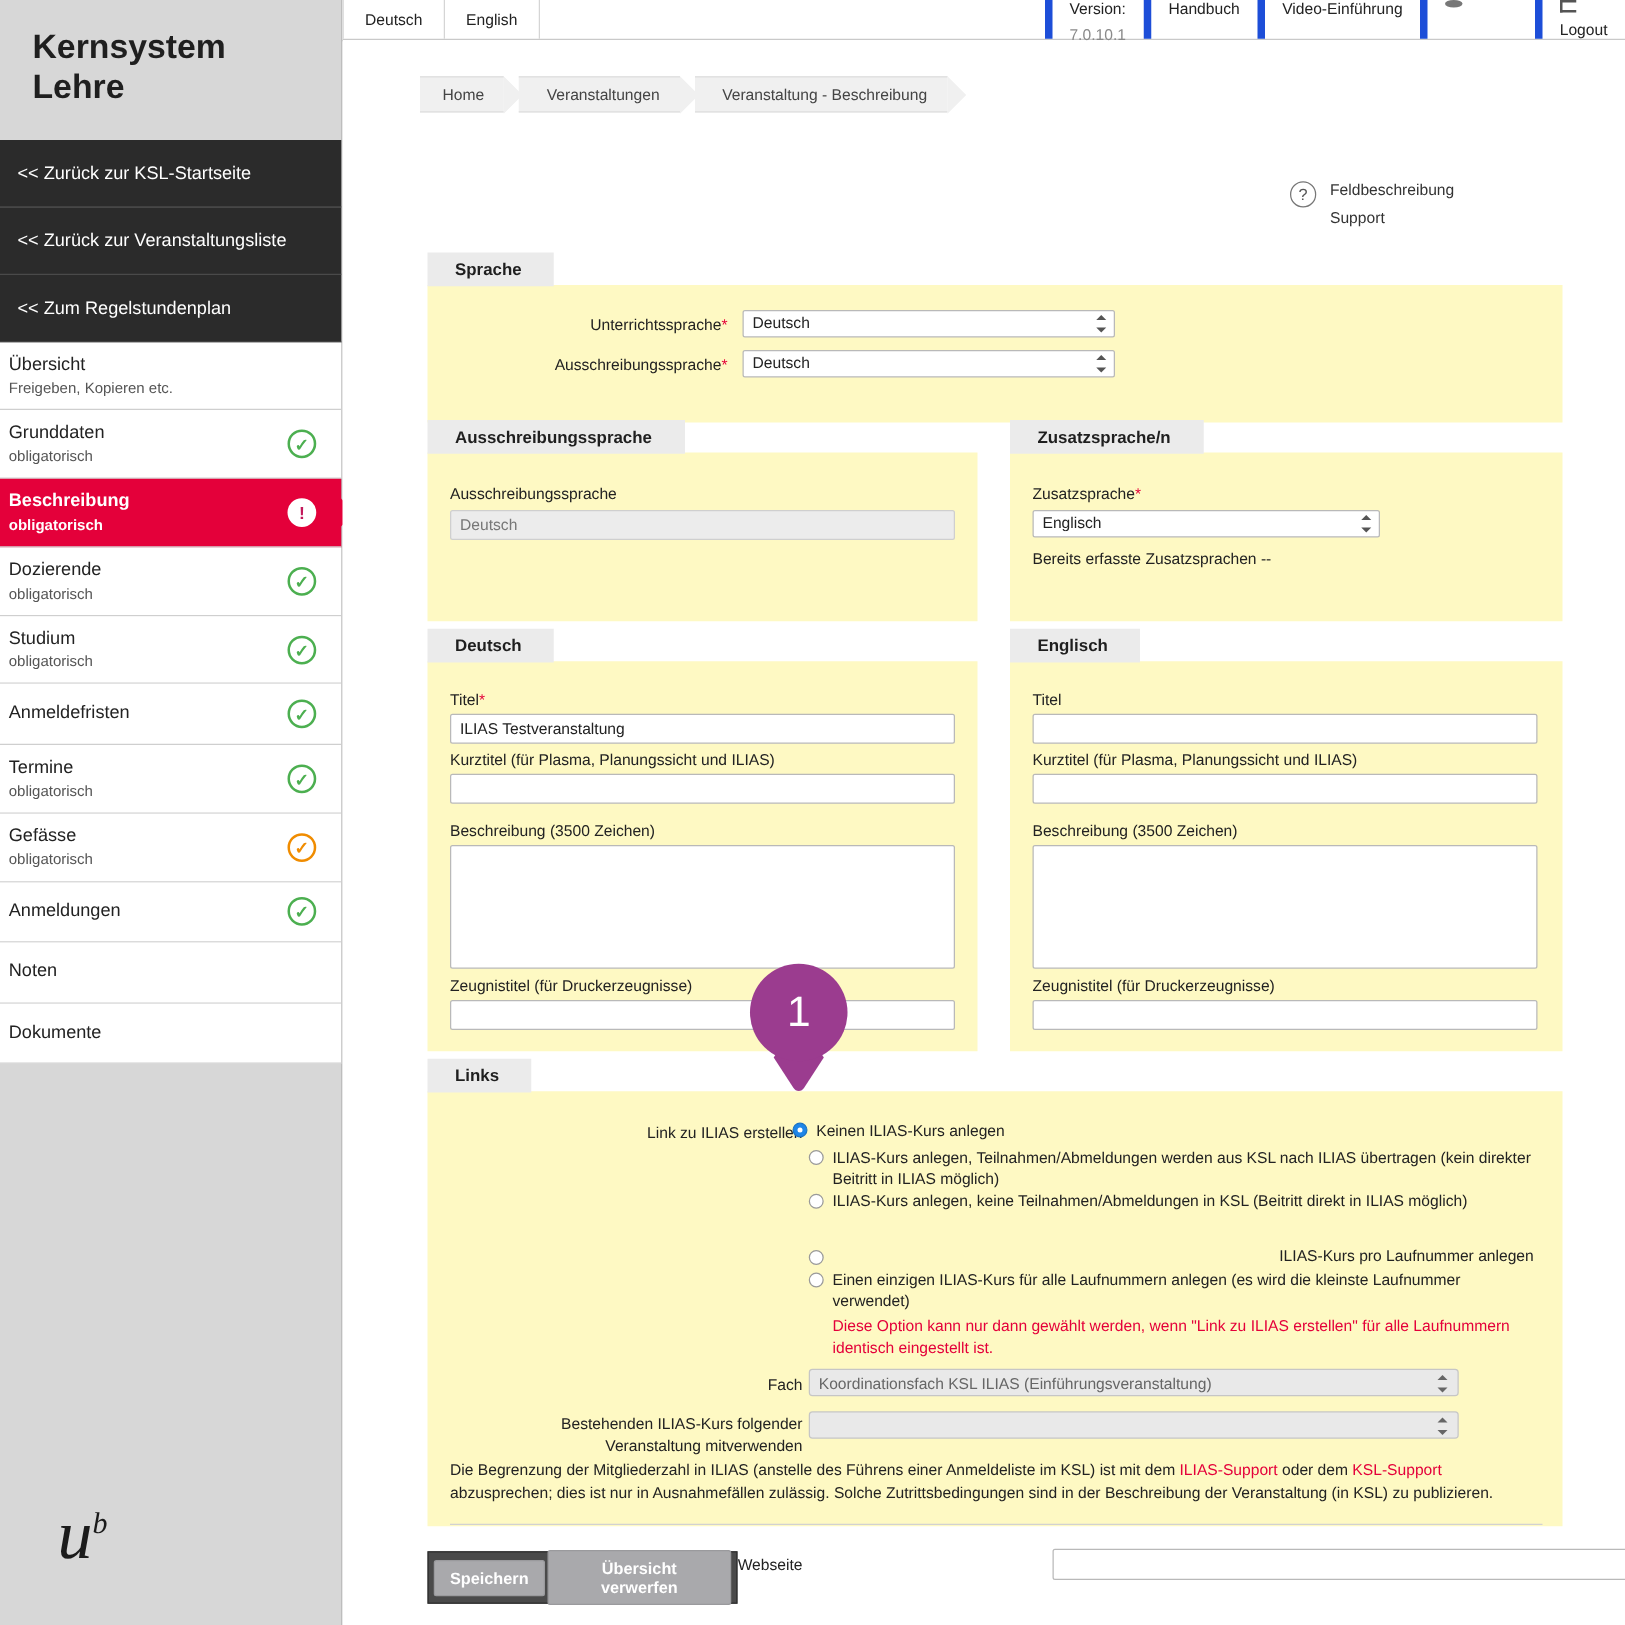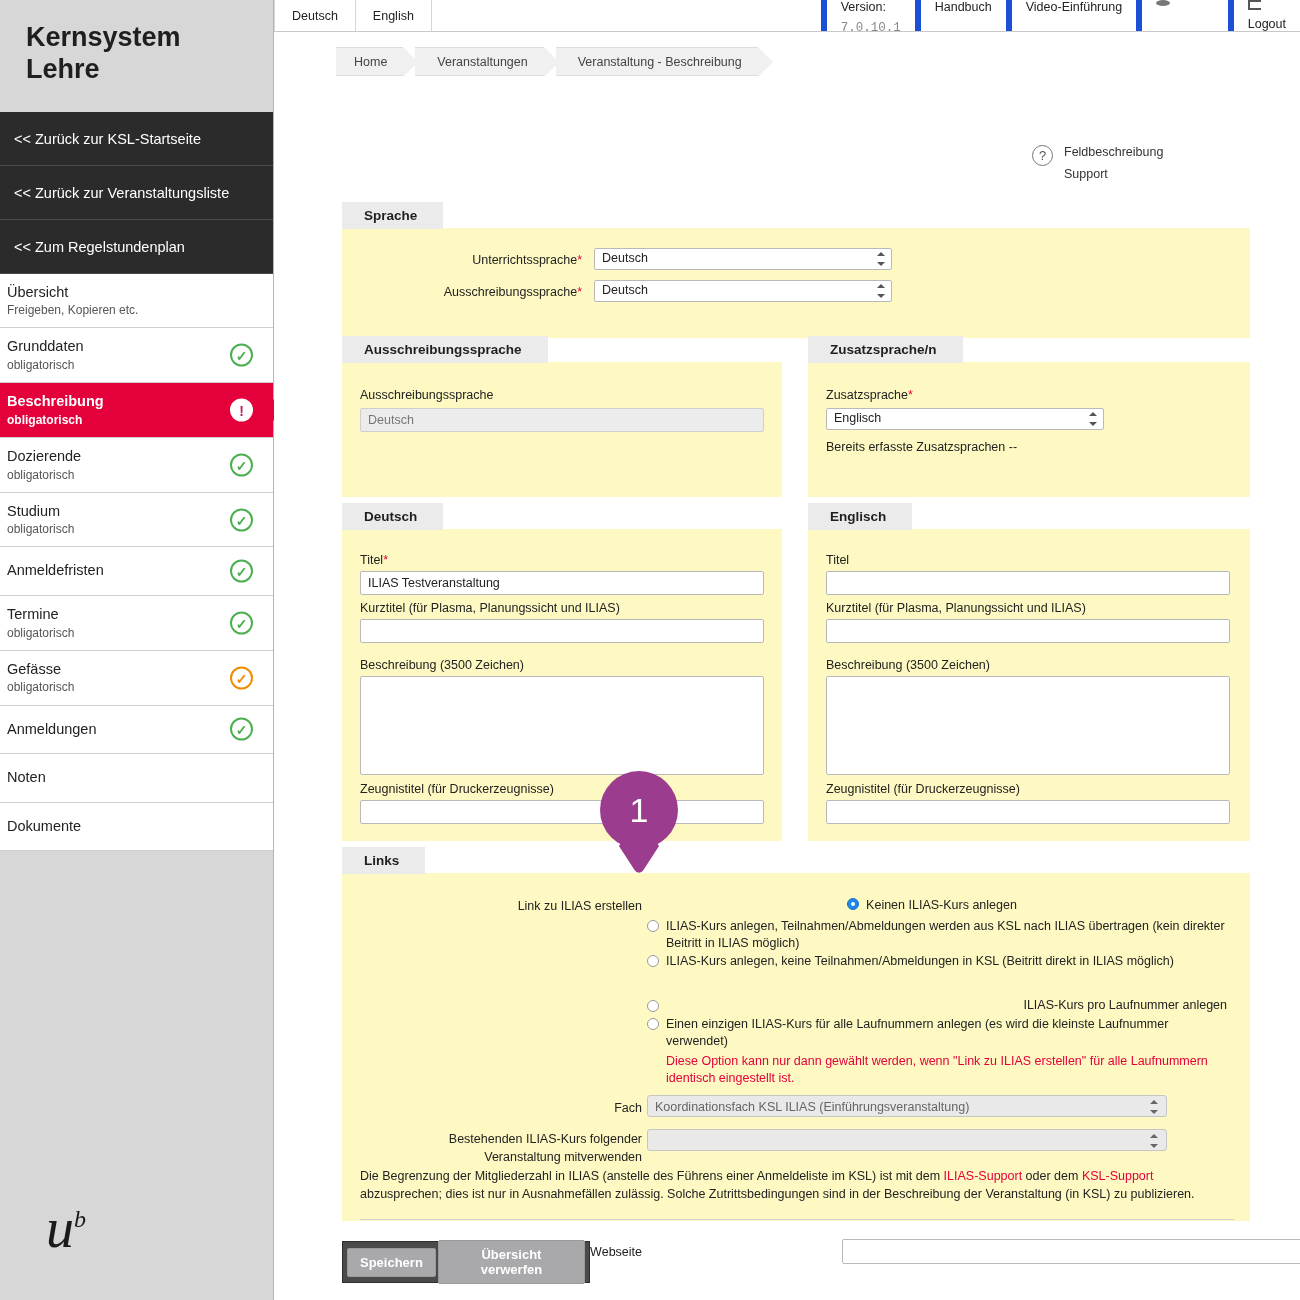--- a/index.html
+++ b/index.html
@@ -77,33 +77,33 @@
   .lang-tab {
     padding:0 17px; display:flex; align-items:center; font-size:12.5px;
     border-right:1px solid #d5d5d5; color:#222;
   }
   .lang-tab:first-child { border-left:1px solid #d5d5d5; }
   #topbar .spacer { flex:1; }
   .top-cell {
     padding:0 14px; display:flex; align-items:flex-start; font-size:12.5px;
     border-left:6px solid #1d4ed8; color:#222; gap:7px;flex-direction:column;
   }
-  .muted { color:#8a8a8a;font-family:Liberation Mono, monospace; }
+  .muted { color:#8a8a8a; }
   .user-link { color:#e4003a; }
   .bold-red { color:#e4003a; font-weight:bold;margin-top:44px; }
   .gear {
     width:14px;height:14px;border-radius:50%;border:3px solid #777;display:inline-block;
   }
   .logout-ic { width:13px;height:13px;border:2px solid #555;border-right:none;display:inline-block; }
 
   
   #crumbbar {
     position:absolute; left:274px; top:33px; right:0; height:80px; background:#fff;
   }
-  #crumbs { position:absolute; left:62px; top:14px; display:flex; }
+  #crumbs { position:absolute; left:62px; top:28px; display:flex; }
   .crumb {
     background:#f0f0f0; height:29px; line-height:29px; padding:0 16px 0 22px;
     font-size:12.5px; color:#444; position:relative; margin-right:12px;
     border-top:1px solid #ddd; border-bottom:1px solid #ddd;
   }
   .crumb:first-child { padding-left:18px; }
   .crumb::after {
     content:""; position:absolute; right:-15px; top:-1px;
     width:0;height:0;border-top:15.5px solid transparent;border-bottom:15.5px solid transparent;
     border-left:15px solid #f0f0f0; z-index:2;
@@ -410,21 +410,21 @@
     <input class="txt" style="left: 18px; top: 271px; width: 404px; height: 24px;" value="">
   </div>
   <div class="boldstatic" style="left:552px; top:806px; width:440px;">Anzeige der Leistung in Druckerzeugnissen (wenn nicht indiv. Titel):</div>
   <div class="static" style="left:552px; top:822px;">Kurs:</div>
 
   <div class="panel" style="left:68px; top:760px; width:908px; height:348px;">
     <div class="legend" style="top:-26px; left:0; padding:6px 26px 6px 22px;">Links</div>
 
     <label class="fl" style="left:110px; top:26px; width:190px;">Link zu ILIAS erstellen</label>
 
-    <div class="radio-row" style="left:305px; top:25px; width:570px;text-align:center;">
+    <div class="radio-row" style="left:292px; top:25px; width:570px;">
       <span class="rd on"></span><span>Keinen ILIAS-Kurs anlegen</span>
     </div>
     <div class="radio-row" style="left:305px; top:45px; width:580px; line-height:1.35;">
       <span class="rd" style="position:absolute;left:0;top:2px;"></span>
       <span style="display:inline-block; margin-left:19px;">ILIAS-Kurs anlegen, Teilnahmen/Abmeldungen werden aus KSL nach ILIAS übertragen (kein direkter Beitritt in ILIAS möglich)</span>
     </div>
     <div class="radio-row" style="left:305px; top:80px; width:580px; line-height:1.35;">
       <span class="rd" style="position:absolute;left:0;top:2px;"></span>
       <span style="display:inline-block; margin-left:19px;">ILIAS-Kurs anlegen, keine Teilnahmen/Abmeldungen in KSL (Beitritt direkt in ILIAS möglich)</span>
     </div>

